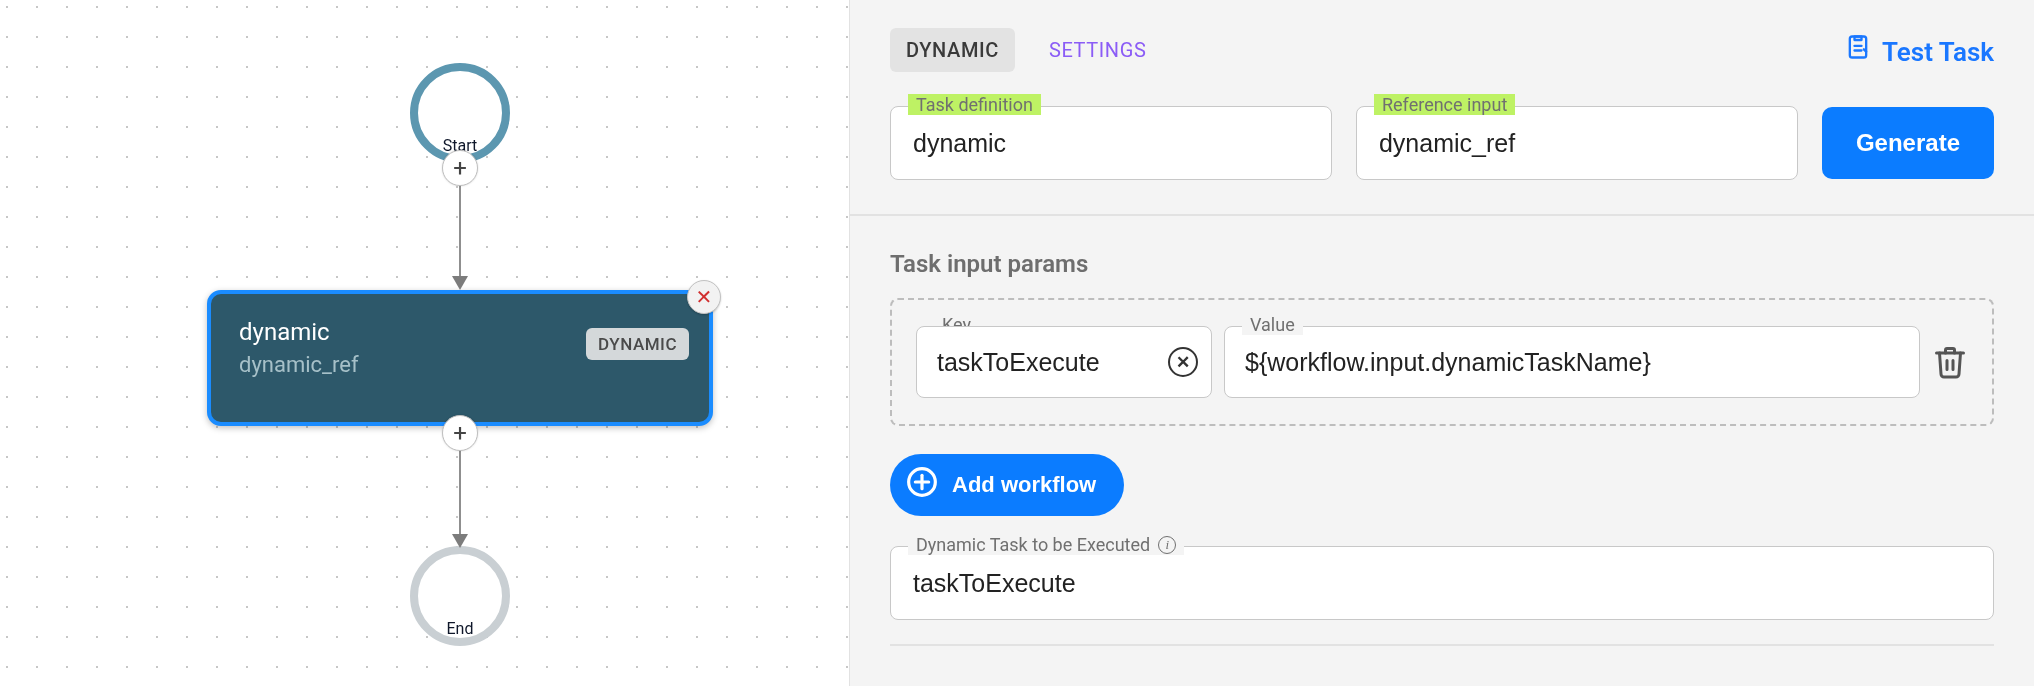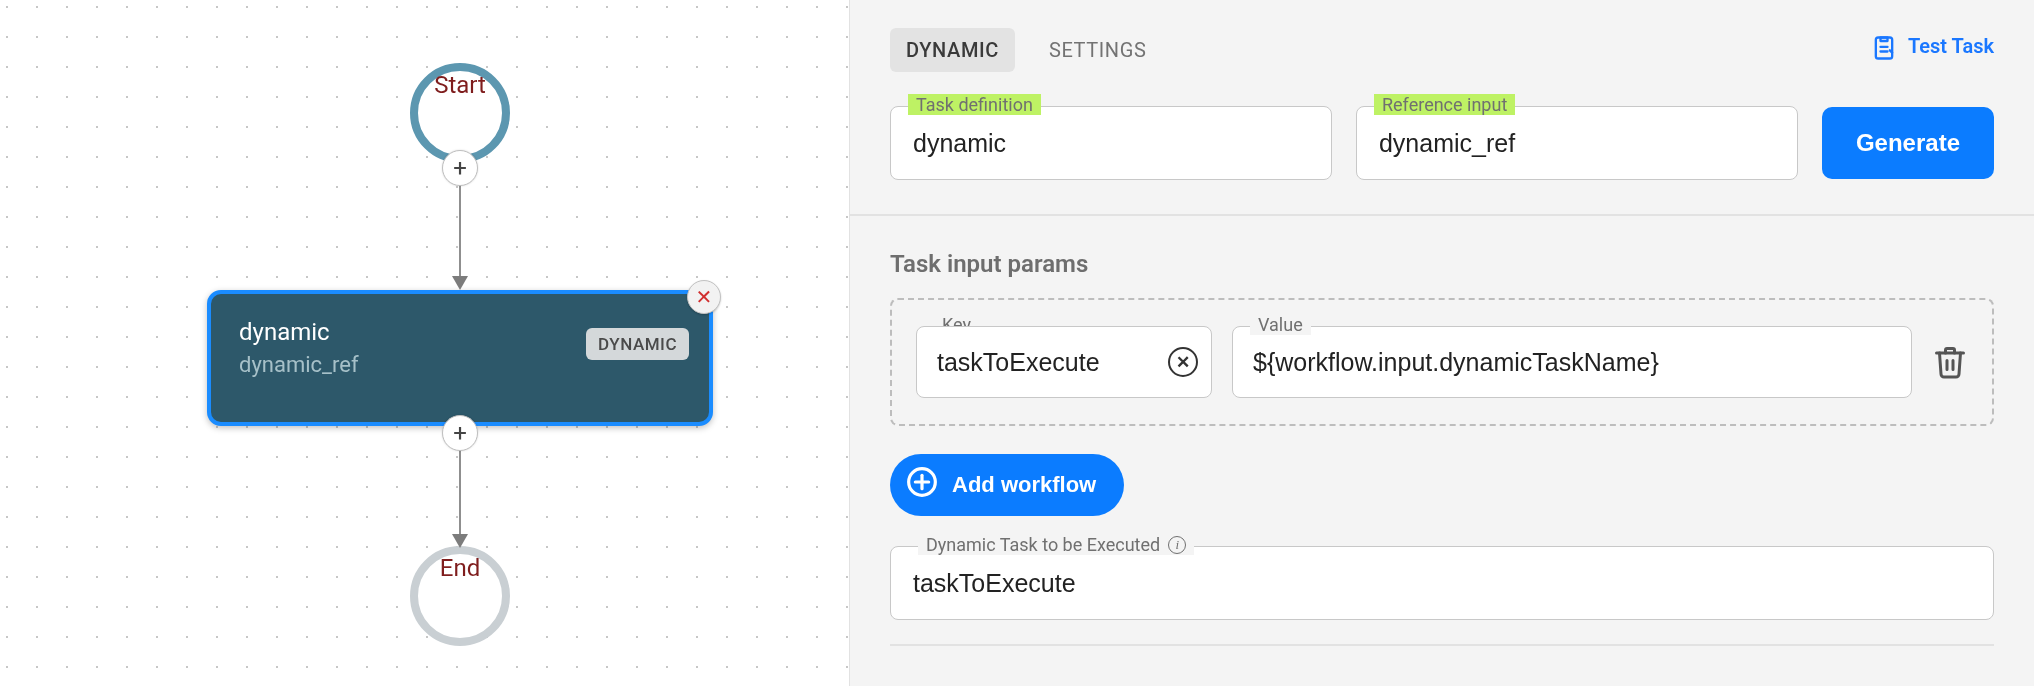--- a/index.html
+++ b/index.html
@@ -21,24 +21,24 @@
     background-position: -38px -38px;
     border-right: 1px solid #e2e2e2;
   }
   .circle-node {
     position: absolute;
     width: 100px;
     height: 100px;
     border-radius: 50%;
     background: #fff;
     display: flex;
-    align-items: flex-start;
+    align-items: flex-end;
     justify-content: center;
-    font-size: 24px;
-    color: #7f1d1d;
+    font-size: 16px;
+    color: #0f172a;
   }
   .circle-node.start {
     left: 410px;
     top: 63px;
     border: 8px solid #5c97b0;
   }
   .circle-node.end {
     left: 410px;
     top: 546px;
     border: 8px solid #c9cfd3;
@@ -145,34 +145,34 @@
     align-items: center;
     gap: 18px;
     margin-bottom: 34px;
   }
   .tab {
     font-size: 20px;
     letter-spacing: 0.6px;
     padding: 10px 16px;
     border-radius: 6px;
     cursor: pointer;
-    color: #737373;
+    color: #8b5cf6;
   }
   .tab.active {
     background: #e3e3e3;
     color: #3a3a3a;
     font-weight: 500;
   }
   .spacer { flex: 1; }
   .link-btn {
     display: inline-flex;
-    align-items: flex-start;
+    align-items: flex-end;
     gap: 10px;
     color: #1a77ff;
-    font-size: 20px;
+    font-size: 26px;
     font-weight: 600;
     cursor: pointer;
   }
   .link-btn svg { width: 28px; height: 28px; }
   .defs-row {
     display: flex;
     gap: 24px;
     align-items: center;
   }
   .field-group {
@@ -221,21 +221,21 @@
     font-weight: 600;
     color: #6e6e6e;
     margin-bottom: 20px;
   }
   .param-box {
     border: 2px dashed #bdbdbd;
     border-radius: 8px;
     padding: 26px 24px;
     display: flex;
     align-items: center;
-    gap: 20px;
+    gap: 12px;
   }
   .kv-group {
     position: relative;
   }
   .kv-group.key { width: 296px; }
   .kv-group.value { flex: 1; }
   .kv-label {
     position: absolute;
     top: -12px;
     left: 18px;
@@ -297,21 +297,21 @@
   }
   .add-param-btn svg { width: 32px; height: 32px; }
 
   .dyn-exec-group {
     position: relative;
     margin-top: 30px;
   }
   .dyn-exec-label {
     position: absolute;
     top: -12px;
-    left: 28px;
+    left: 18px;
     background: #f4f4f4;
     padding: 0 8px;
     font-size: 18px;
     color: #707070;
     display: inline-flex;
     align-items: center;
     gap: 8px;
   }
   .info-icon {
     width: 18px; height: 18px;

